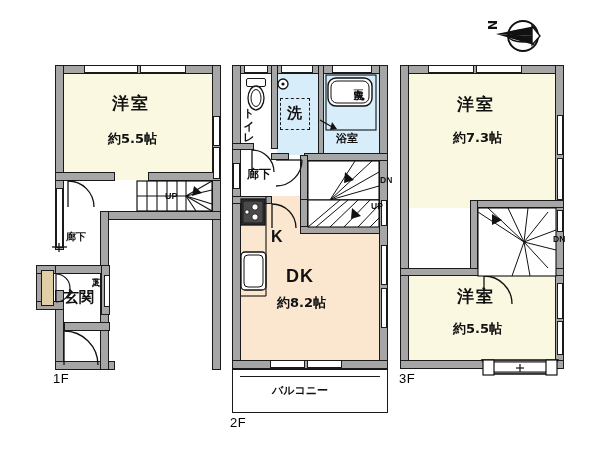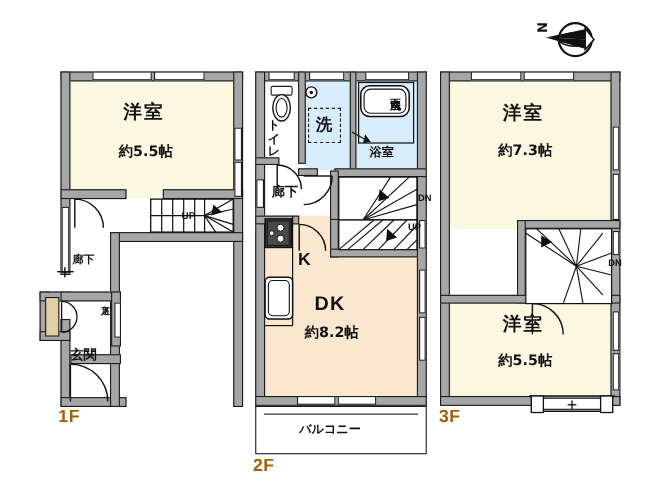--- a/index.html
+++ b/index.html
@@ -12,22 +12,22 @@
   .room{position:absolute;box-sizing:border-box;}
   .fill-room{background:#faf8e0;}
   .fill-dk{background:#fbe7d0;}
   .fill-wet{background:#d8edfa;}
   .fill-shoe{background:#e0cfa4;}
   .fill-white{background:#ffffff;}
   .thin{position:absolute;background:#1a1a1a;}
   .win{position:absolute;background:#ffffff;border:1.2px solid #1a1a1a;box-sizing:border-box;}
   .lbl{position:absolute;color:#111;white-space:nowrap;line-height:1;}
   .jp{font-family:"DejaVu Sans","Liberation Sans",sans-serif;}
-  .floor-tag{font-size:16px;font-weight:bold;color:#a16207;letter-spacing:.5px;}
-  .rm-name{font-size:17px;font-weight:bold;letter-spacing:2px;font-family:Liberation Mono, monospace;}
+  .floor-tag{font-size:13px;font-weight:normal;color:#000000;letter-spacing:.5px;}
+  .rm-name{font-size:17px;font-weight:bold;letter-spacing:2px;}
   .rm-size{font-size:13px;font-weight:bold;}
   .sm-name{font-size:10px;font-weight:bold;}
   .tiny{font-size:8px;font-weight:bold;padding-left:48px;}
   .mid-name{font-size:13px;font-weight:bold;}
   .vert{writing-mode:vertical-rl;text-orientation:upright;}
   svg{position:absolute;left:0;top:0;overflow:visible;pointer-events:none;}
   .dash{position:absolute;border:1.3px dashed #1a1a1a;box-sizing:border-box;}
   .fixture{position:absolute;box-sizing:border-box;border:1.3px solid #1a1a1a;background:#fff;}
 </style>
 </head>
@@ -106,21 +106,21 @@
       <line x1="186" y1="196" x2="212" y2="204" stroke="#111" stroke-width="1.1"></line>
       <line x1="186" y1="196" x2="212" y2="211" stroke="#111" stroke-width="1.1"></line>
       <line x1="186" y1="196" x2="196" y2="211" stroke="#111" stroke-width="1.1"></line>
       <polygon points="194,186 202,193 192,196" fill="#111"></polygon>
     </svg>
 
     <div class="lbl jp rm-name" style="left:112px;top:95px;">洋室</div>
     <div class="lbl jp rm-size" style="left:108px;top:132px;">約5.5帖</div>
     <div class="lbl tiny" style="left:117px;top:192px;font-size:9px;">UP</div>
     <div class="lbl jp sm-name" style="left:66px;top:232px;">廊下</div>
-    <div class="lbl jp sm-name" style="left:64px;top:316px;font-size:12px;">玄関</div>
+    <div class="lbl jp sm-name" style="left:64px;top:290px;font-size:15px;">玄関</div>
     <div class="lbl floor-tag" style="left:53px;top:372px;">1F</div>
   </div>
 
   <div>
 
     <div class="room fill-white" style="left:240px;top:73px;width:32px;height:75px;"></div>
     <div class="room fill-wet" style="left:277px;top:73px;width:43px;height:85px;"></div>
     <div class="room fill-wet" style="left:323px;top:73px;width:56px;height:85px;"></div>
     <div class="room fill-white" style="left:240px;top:155px;width:80px;height:45px;"></div>
     <div class="room fill-dk" style="left:240px;top:196px;width:140px;height:165px;"></div>

